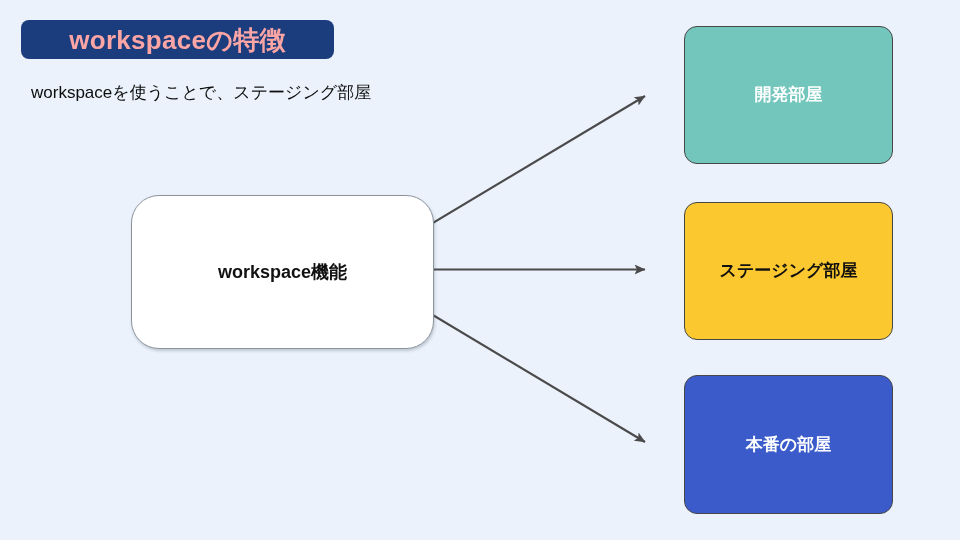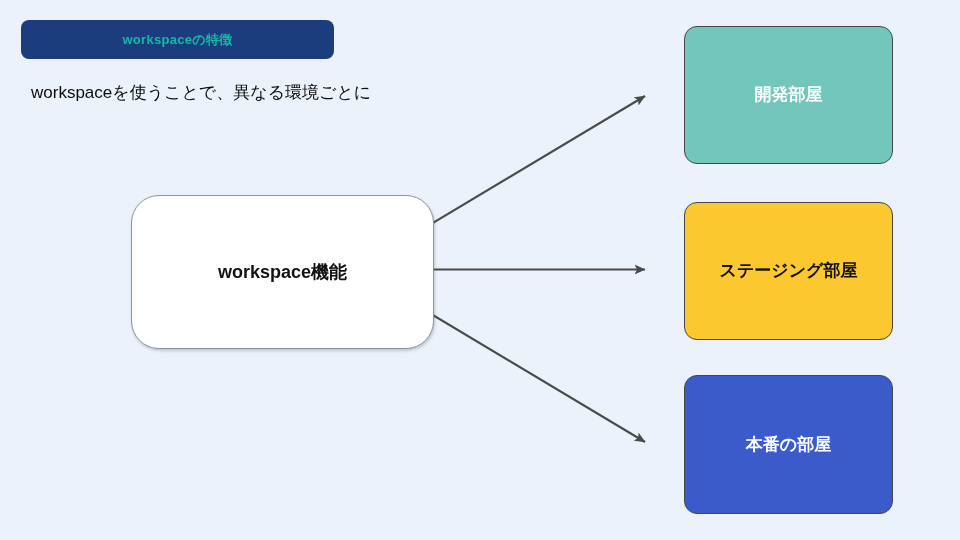--- a/index.html
+++ b/index.html
@@ -27,22 +27,22 @@
     top: 20px;
     width: 313px;
     height: 39px;
     background: #1b3d7e;
     border-radius: 8px;
     display: flex;
     align-items: center;
     justify-content: center;
   }
   #title-badge .title-text {
-    color: #14b8a6;
-    font-size: 13px;
+    color: #fca5a5;
+    font-size: 26px;
     font-weight: bold;
     letter-spacing: 0.3px;
     line-height: 1;
     white-space: nowrap;
   }
 
   
   #body-text {
     position: absolute;
     left: 31px;
@@ -133,21 +133,21 @@
 </head>
 <body>
 
 <div id="slide">
 
   <div id="title-badge">
     <span class="title-text">workspaceの特徴</span>
   </div>
 
   <div id="body-text">
-    <span class="line">workspaceを使うことで、異なる環境ごとに</span>
+    <span class="line">workspaceを使うことで、ステージング部屋</span>
   </div>
 
   <svg id="connectors" viewBox="0 0 960 540" width="960" height="540" xmlns="http://www.w3.org/2000/svg">
     <defs>
       <marker id="arrowhead" viewBox="0 0 10 10" refX="9.5" refY="5" markerWidth="5.2" markerHeight="5.2" orient="auto-start-reverse">
         <path d="M 0 0.6 L 10 5 L 0 9.4 L 2.2 5 Z" fill="#4a4a4a"></path>
       </marker>
     </defs>
     <line x1="356" y1="269" x2="645" y2="96" stroke="#4a4a4a" stroke-width="2.1" marker-end="url(#arrowhead)"></line>
     <line x1="356" y1="269.5" x2="645" y2="269.5" stroke="#4a4a4a" stroke-width="2.1" marker-end="url(#arrowhead)"></line>

